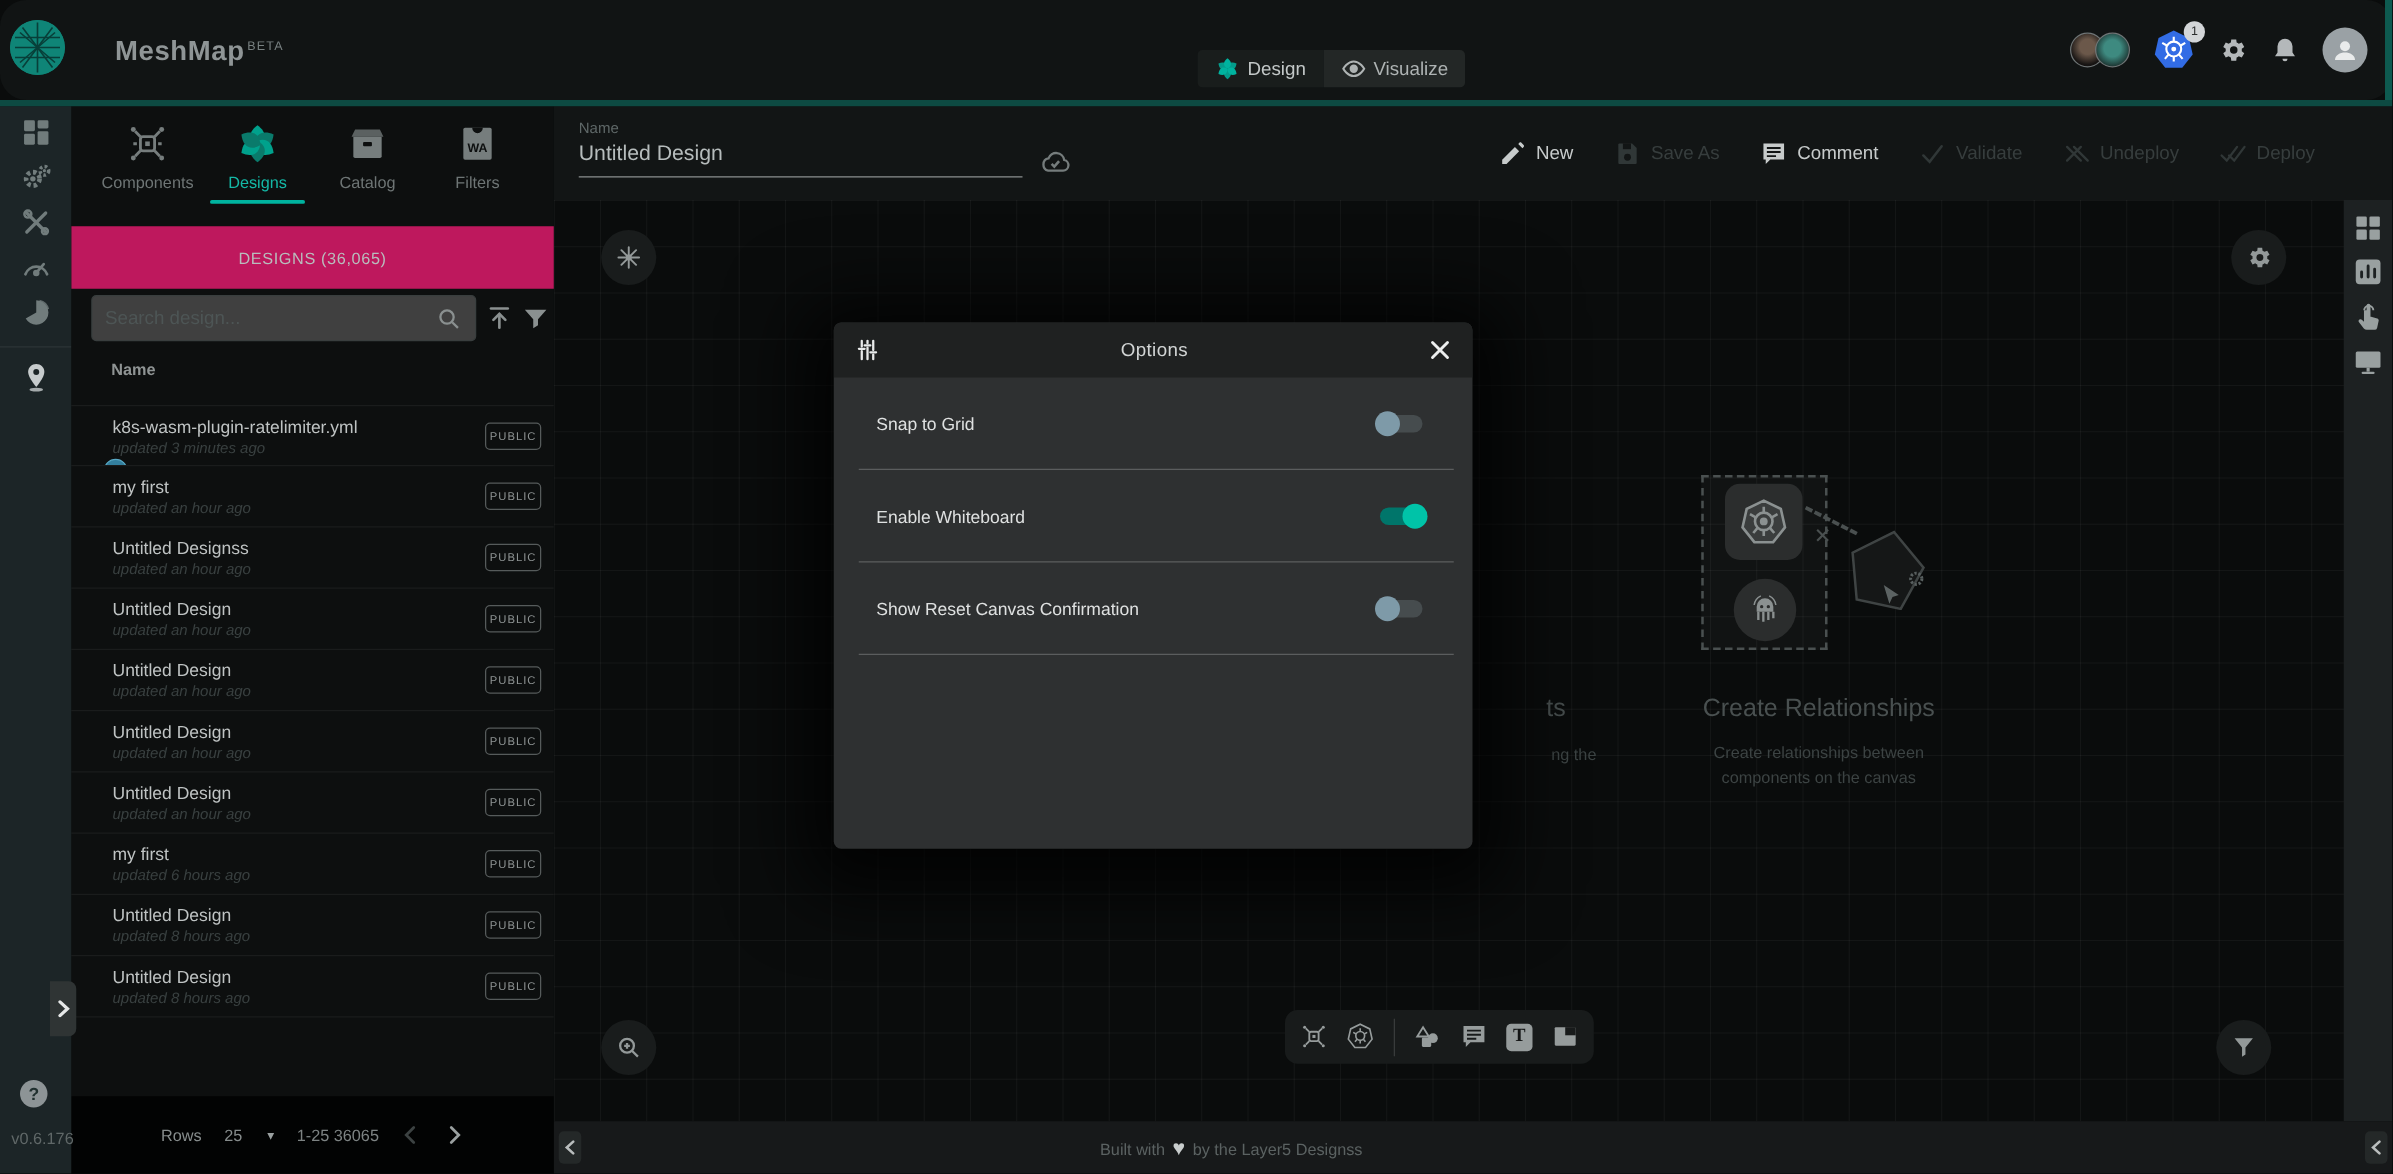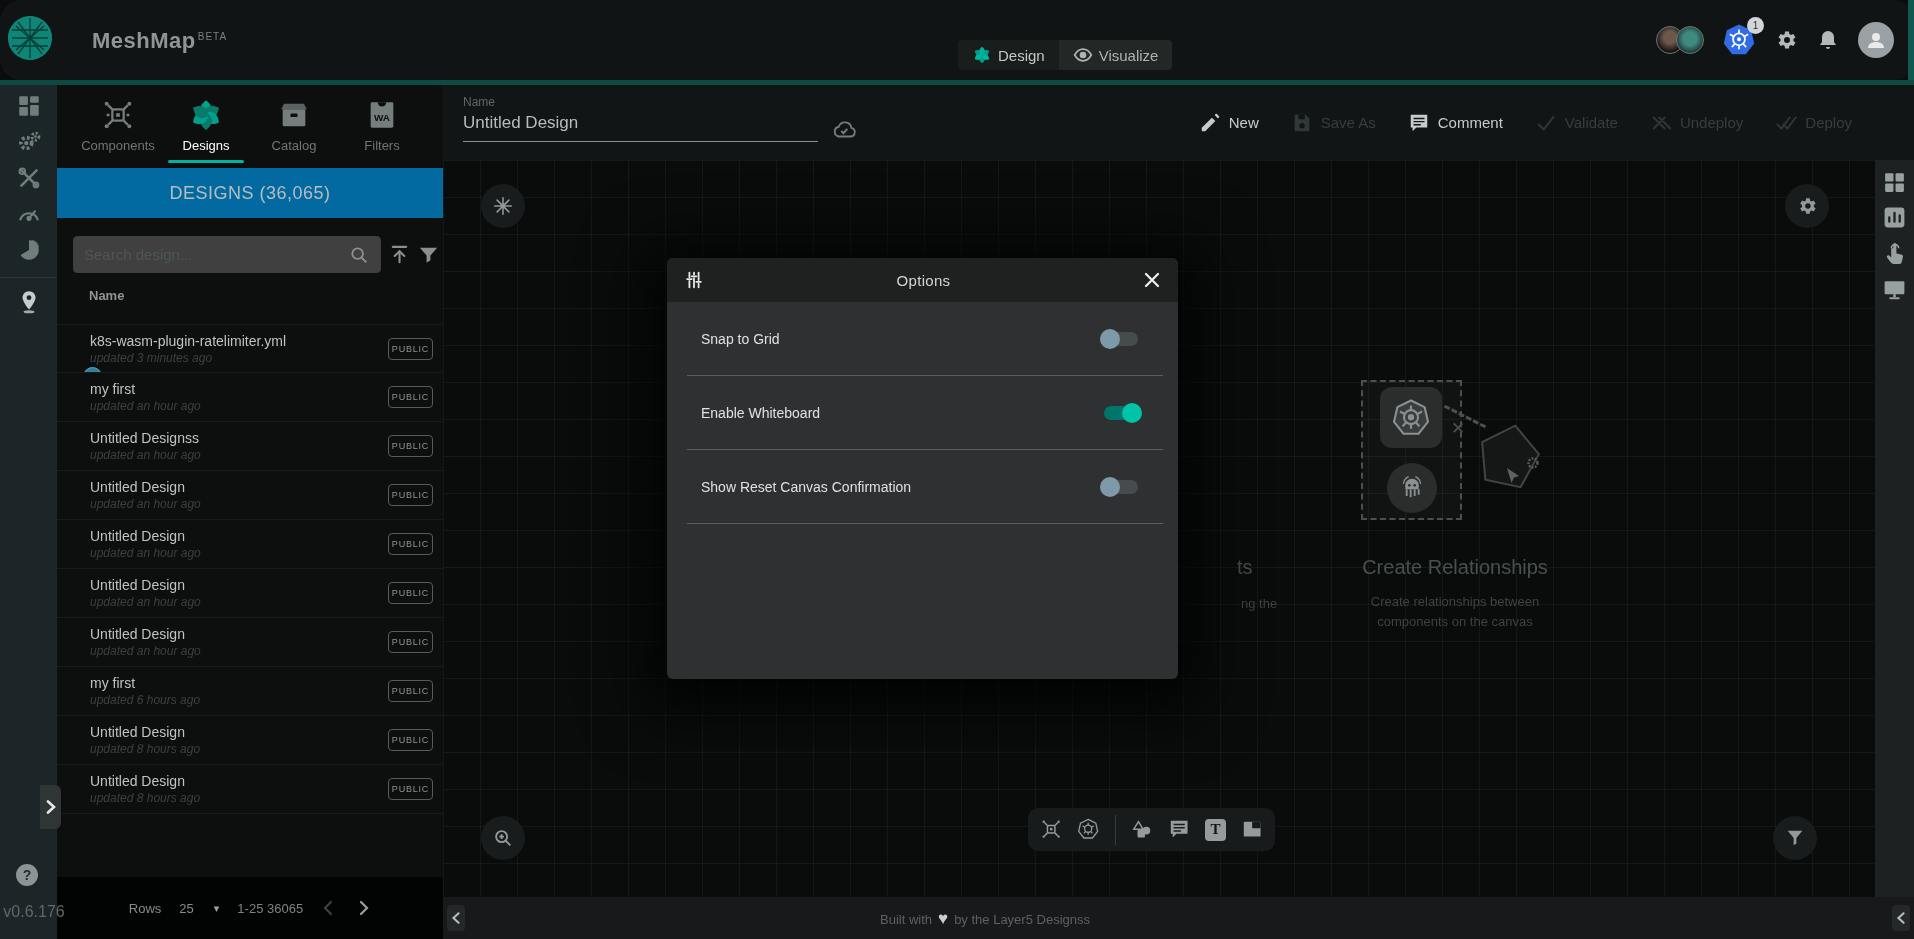--- a/index.html
+++ b/index.html
@@ -33,34 +33,34 @@
 
   
   .rail { left:0; top:85px; width:57px; height:854px; background:#1c2527; z-index:20; }
   .rail-icon { position:absolute; left:16px; width:26px; height:26px; color:#717c7c; }
   .rail-div { position:absolute; left:0; width:57px; height:1px; background:rgba(255,255,255,.07); }
   .rail-icon.active { color:#c7cccd; }
   .rail-expand { position:absolute; left:40px; top:700px; width:21px; height:44px; background:#2f3434;
     border-radius:0 6px 6px 0; display:flex; align-items:center; justify-content:center; color:#e6e8e8; z-index:25;}
   .rail-help { position:absolute; left:16px; top:779px; width:22px; height:22px; border-radius:50%;
     background:#8d9496; color:#20302f; font-size:14px; font-weight:bold; display:flex; align-items:center; justify-content:center; }
-  .rail-version { position:absolute; left:0; top:818px; width:68px; text-align:center; font-size:16px; color:#606868; }
+  .rail-version { position:absolute; left:0; top:818px; width:68px; text-align:center; font-size:13px; color:#606868; }
 
   
   .panel { left:57px; top:85px; width:386px; height:854px; background:#0d0f0f; z-index:10; }
   .panel-tabs { position:absolute; left:0; top:0; width:386px; height:80px; display:flex;
     justify-content:space-between; padding:0 18px; }
   .ptab { width:86px; display:flex; flex-direction:column; align-items:center; justify-content:center; gap:6px;
     position:relative; cursor:pointer; }
   .ptab .ptab-label { font-size:13px; color:#6e7575; }
-  .ptab.active .ptab-label { color:#ffffff; }
+  .ptab.active .ptab-label { color:#14b8a6; }
   .ptab-underline { position:absolute; bottom:2px; left:5px; right:5px; height:3px; background:#00B39F; border-radius:2px; }
   .ptab-ic { width:34px; height:34px; color:#767d7d;text-align:center; }
-  .designs-header { position:absolute; left:0; top:83px; width:386px; height:50px; background:#0369a1;
-    display:flex; align-items:center; justify-content:center; font-size:18px; color:#b9bdbd; letter-spacing:.5px; }
+  .designs-header { position:absolute; left:0; top:96px; width:386px; height:50px; background:#be185d;
+    display:flex; align-items:center; justify-content:center; font-size:13px; color:#b9bdbd; letter-spacing:.5px; }
   .search-row { position:absolute; left:0; top:151px; width:386px; height:37px; }
   .search-box { position:absolute; left:16px; top:0; width:308px; height:37px; background:#404040;
     border:1px solid #393e3e; border-radius:4px; display:flex; align-items:center; padding:0 10px; }
   .search-box input { flex:1; background:transparent; border:none; outline:none; color:#9aa0a0; font-size:15px;
     font-family:"Liberation Sans", sans-serif; }
   .search-box input::placeholder { color:#4d5555; }
   .search-side-ic { position:absolute; top:7px; width:23px; height:23px; color:#8a9090; }
   .colhead { position:absolute; left:32px; top:203px; font-size:13px; font-weight:bold; color:#8f9494; }
   .design-rows { position:absolute; left:0; top:239px; width:386px; }
   .design-row { position:relative; height:49px; border-bottom:1px solid rgba(255,255,255,.055);

